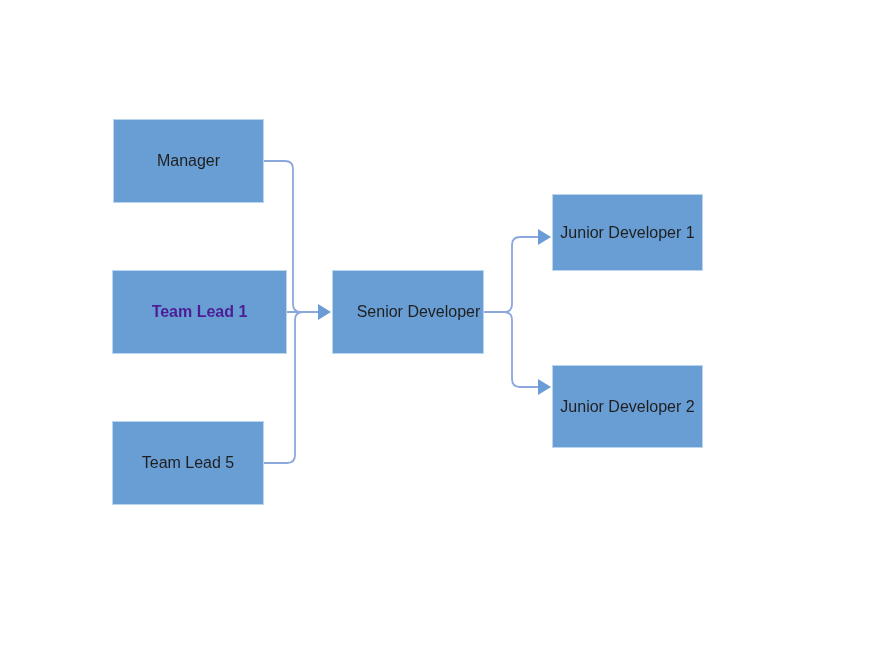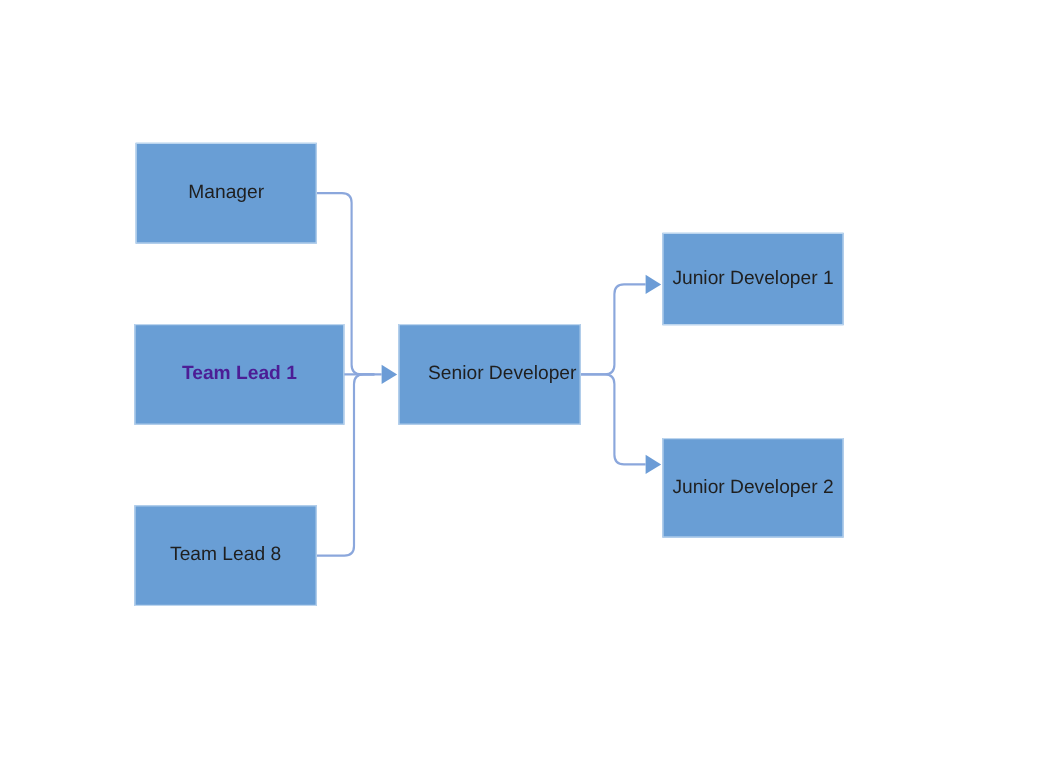--- a/index.html
+++ b/index.html
@@ -48,21 +48,21 @@
       <path d="M484 312 L504 312 Q512 312 512 320 L512 379 Q512 387 520 387 L538 387" fill="none" stroke="#8BA7DC" stroke-width="1.8"></path>
       <polygon points="551,387 538,395 538,379" fill="#6C9CD6"></polygon>
     </svg>
 <div class="node" style="left: 113px; top: 119px; width: 151px; height: 84px; background: rgb(105, 158, 213); border: 1px solid rgb(188, 213, 238); color: rgb(31, 31, 31);">
       <span>Manager</span>
     </div>
     <div class="node" style="left: 112px; top: 270px; width: 175px; height: 84px; background: rgb(105, 158, 213); border: 1px solid rgb(188, 213, 238); color: #4c1d95; font-weight: bold;">
       <span>Team Lead 1</span>
     </div>
     <div class="node" style="left: 112px; top: 421px; width: 152px; height: 84px; background: rgb(105, 158, 213); border: 1px solid rgb(188, 213, 238); color: rgb(31, 31, 31);">
-      <span>Team Lead 8</span>
+      <span>Team Lead 5</span>
     </div>
     <div class="node" style="left: 332px; top: 270px; width: 152px; height: 84px; background: rgb(105, 158, 213); border: 1px solid rgb(188, 213, 238); color: rgb(31, 31, 31); padding-left: 21px;">
       <span>Senior Developer</span>
     </div>
     <div class="node" style="left: 552px; top: 194px; width: 151px; height: 77px; background: rgb(105, 158, 213); border: 1px solid rgb(188, 213, 238); color: rgb(31, 31, 31);">
       <span>Junior Developer 1</span>
     </div>
     <div class="node" style="left: 552px; top: 346px; width: 151px; height: 83px; background: rgb(105, 158, 213); border: 1px solid rgb(188, 213, 238); color: rgb(31, 31, 31); margin-top: 19px;">
       <span>Junior Developer 2</span>
     </div>

